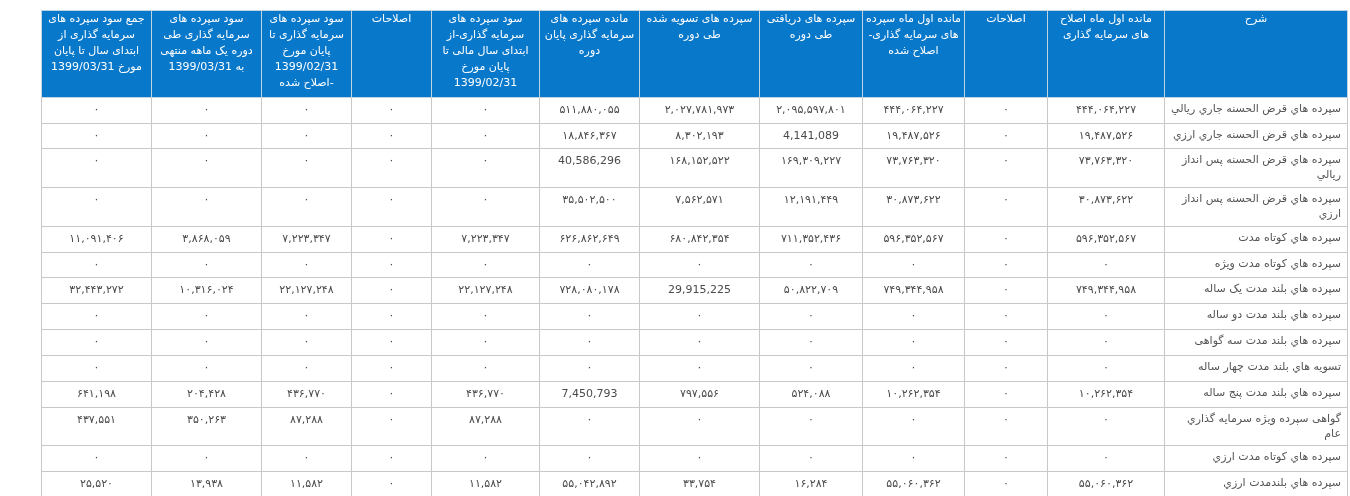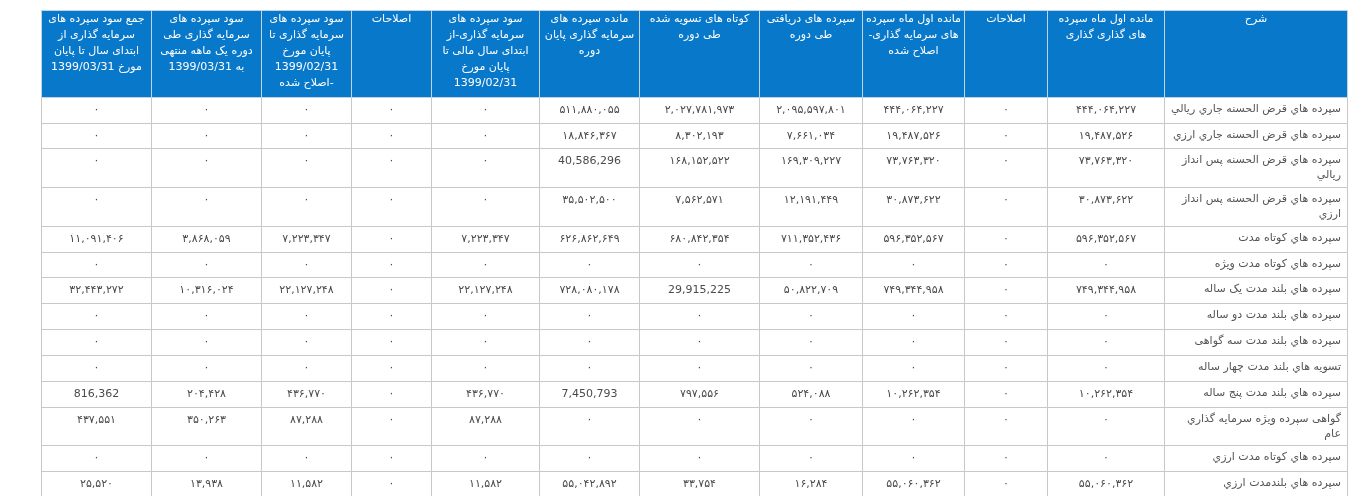--- a/index.html
+++ b/index.html
@@ -80,25 +80,25 @@
           <col style="width: 100px;">
           <col style="width: 108px;">
           <col style="width: 80px;">
           <col style="width: 90px;">
           <col style="width: 110px;">
           <col style="width: 110px;">
         </colgroup>
       <thead>
           <tr>
             <th>شرح</th>
-            <th>مانده اول ماه سپرده های گذاری گذاری</th>
+            <th>مانده اول ماه اصلاح های سرمایه گذاری</th>
             <th>اصلاحات</th>
             <th>مانده اول ماه سپرده های سرمایه گذاری- اصلاح شده</th>
             <th>سپرده های دریافتی طی دوره</th>
-            <th>کوتاه های تسویه شده طی دوره</th>
+            <th>سپرده های تسویه شده طی دوره</th>
             <th>مانده سپرده های سرمایه گذاری پایان دوره</th>
             <th>سود سپرده های سرمایه گذاری-از ابتدای سال مالی تا پایان مورخ 1399/02/31</th>
             <th>اصلاحات</th>
             <th>سود سپرده های سرمایه گذاری تا پایان مورخ 1399/02/31 -اصلاح شده</th>
             <th>سود سپرده های سرمایه گذاری طی دوره یک ماهه منتهی به 1399/03/31</th>
             <th>جمع سود سپرده های سرمایه گذاری از ابتدای سال تا پایان مورخ 1399/03/31</th>
           </tr>
         </thead>
       <tbody>
           <tr>
@@ -113,21 +113,21 @@
             <td class="num">۰</td>
             <td class="num">۰</td>
             <td class="num">۰</td>
             <td class="num">۰</td>
           </tr>
           <tr>
             <td class="desc">سپرده هاي قرض الحسنه جاري ارزي</td>
             <td class="num">۱۹,۴۸۷,۵۲۶</td>
             <td class="num">۰</td>
             <td class="num">۱۹,۴۸۷,۵۲۶</td>
-            <td class="num">۷,۶۶۱,۰۳۴</td>
+            <td class="num">4,141,089</td>
             <td class="num">۸,۳۰۲,۱۹۳</td>
             <td class="num">۱۸,۸۴۶,۳۶۷</td>
             <td class="num">۰</td>
             <td class="num">۰</td>
             <td class="num">۰</td>
             <td class="num">۰</td>
             <td class="num">۰</td>
           </tr>
           <tr>
             <td class="desc">سپرده هاي قرض الحسنه پس انداز ريالي</td>
@@ -246,21 +246,21 @@
             <td class="num">۱۰,۲۶۲,۳۵۴</td>
             <td class="num">۰</td>
             <td class="num">۱۰,۲۶۲,۳۵۴</td>
             <td class="num">۵۲۴,۰۸۸</td>
             <td class="num">۷۹۷,۵۵۶</td>
             <td class="num">7,450,793</td>
             <td class="num">۴۳۶,۷۷۰</td>
             <td class="num">۰</td>
             <td class="num">۴۳۶,۷۷۰</td>
             <td class="num">۲۰۴,۴۲۸</td>
-            <td class="num">816,362</td>
+            <td class="num">۶۴۱,۱۹۸</td>
           </tr>
           <tr>
             <td class="desc">گواهی سپرده ویژه سرمایه گذاري عام</td>
             <td class="num">۰</td>
             <td class="num">۰</td>
             <td class="num">۰</td>
             <td class="num">۰</td>
             <td class="num">۰</td>
             <td class="num">۰</td>
             <td class="num">۸۷,۲۸۸</td>

